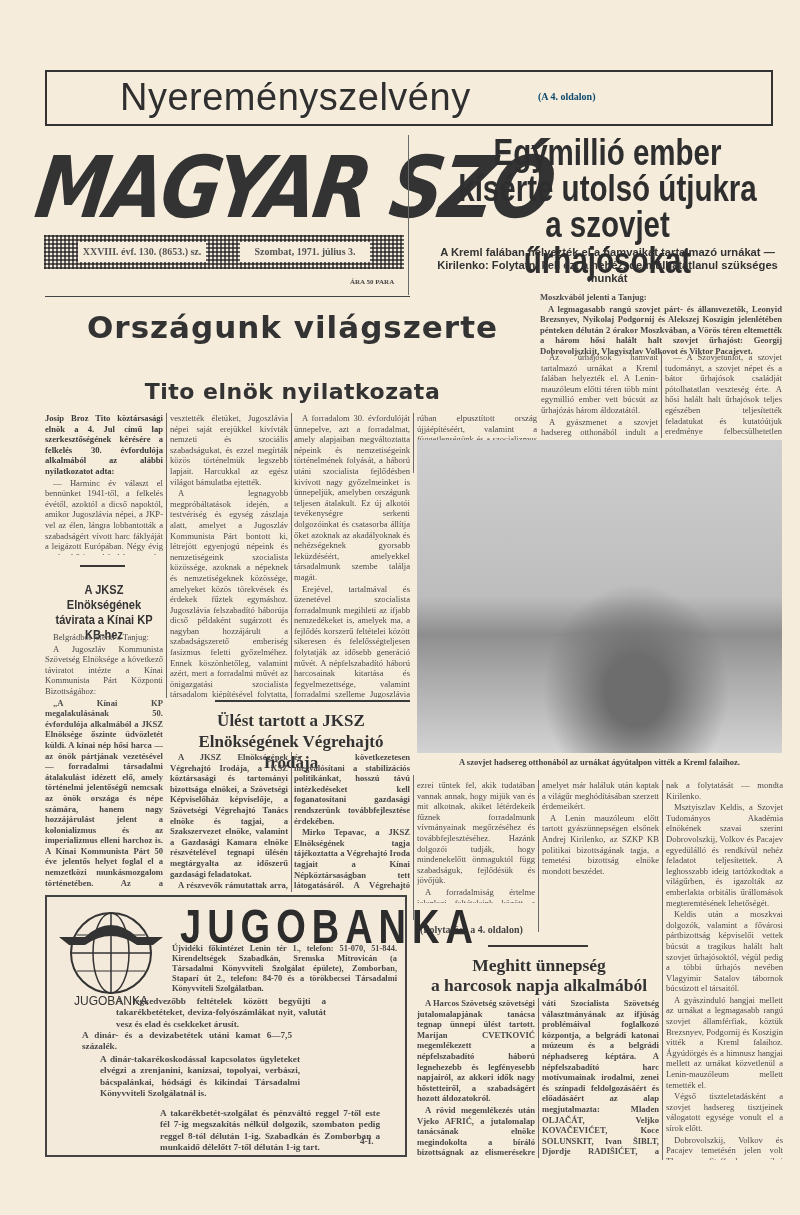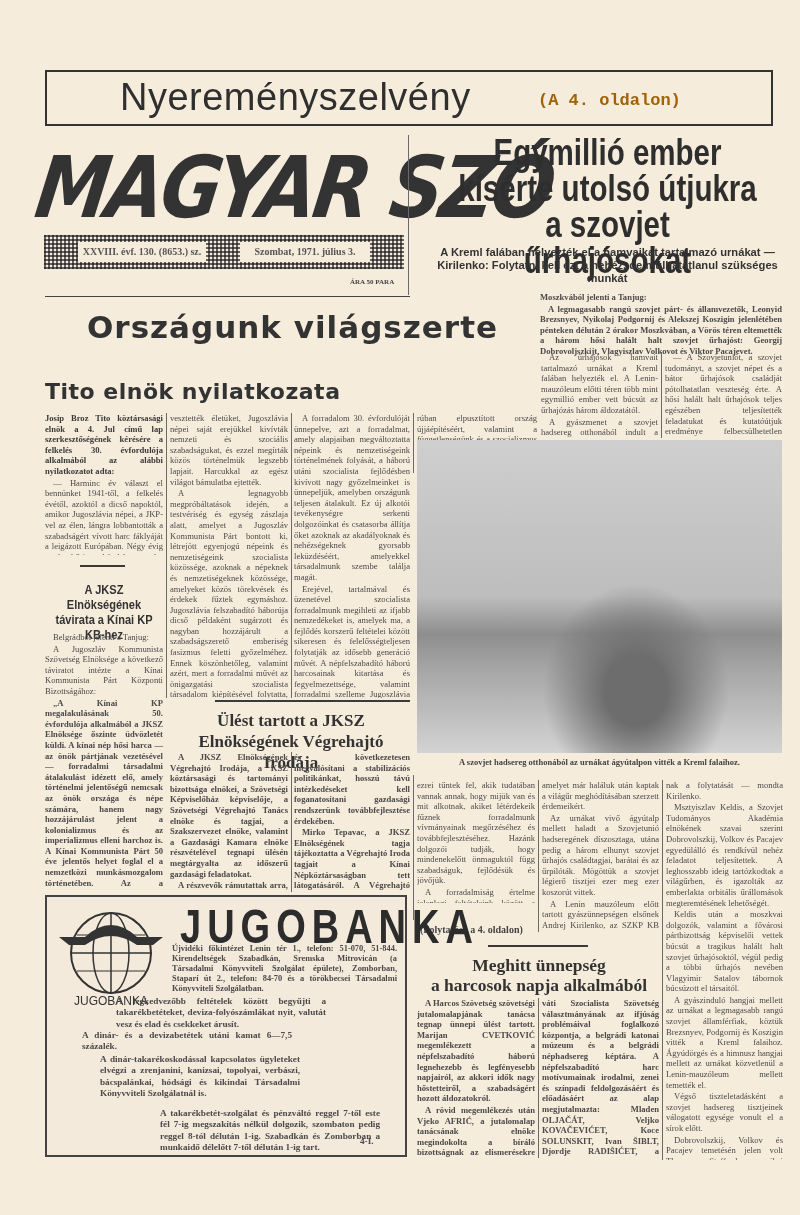--- a/index.html
+++ b/index.html
@@ -14,38 +14,38 @@
   .col p { margin:0 0 1px 0; text-indent:8px; }
   .col p.lead { font-weight:bold; text-indent:0; color:#3a3a3a; }
   .col p.noind { text-indent:0; }
   .vline { position:absolute; width:1px; background:#6a6a6a; }
   .hline { position:absolute; height:1px; background:#555; }
   .thick { position:absolute; height:3px; background:#3a3a3a; }
 
   
   #banner { left:45px; top:70px; width:728px; height:56px; border:2px solid #333; box-sizing:border-box; }
   #banner-title { left:120px; top:76px; font-family:"Liberation Sans", sans-serif; font-size:38px; color:#2f2f2f; letter-spacing:0.5px; }
-  #banner-sub { left:538px; top:91px; font-family:Liberation Mono, monospace; font-weight:bold; font-size:17px; color:#a16207; }
+  #banner-sub { left:538px; top:91px; font-family:Liberation Serif, serif; font-weight:bold; font-size:10px; color:#0c4a6e; }
 
   
   #masthead { left:44px; top:138px; width:370px; height:100px; font-family:"DejaVu Sans", sans-serif; font-weight:bold; font-style:italic; font-size:74px; letter-spacing:-3px; color:#333; transform:skewX(-8deg) scaleY(1.15); transform-origin:left top; white-space:nowrap; }
   #dotbar { left:44px; top:235px; width:360px; height:34px; background:
       repeating-linear-gradient(90deg,#555 0 2px,transparent 2px 4px),
       repeating-linear-gradient(0deg,#555 0 2px,transparent 2px 4px);
     background-blend-mode:multiply; opacity:0.9; }
   .dotbox { position:absolute; background:#f6ecdc; height:20px; top:242px; font-family:"Liberation Serif", serif; font-weight:bold; font-size:10px; line-height:20px; text-align:center; color:#555; }
   #ara { left:350px; top:278px; font-size:7px; font-weight:bold; font-family:"Liberation Serif", serif; color:#444; }
 
   
   #space-h { left:425px; top:135px; width:365px; font-family:"Liberation Sans", sans-serif; font-weight:bold; font-size:36px; line-height:36px; text-align:center; color:#2e2e2e; transform:scaleX(0.82); transform-origin:center top; }
   #space-sub { left:425px; top:246px; width:365px; font-family:"Liberation Sans", sans-serif; font-weight:bold; font-size:11.2px; line-height:13px; text-align:center; color:#333; }
 
   
   #tito-h { left:45px; top:310px; width:495px; font-family:"DejaVu Sans", sans-serif; font-weight:bold; font-size:31px; line-height:34px; text-align:center; color:#333; letter-spacing:1px; }
-  #tito-sub { left:45px; top:380px; width:495px; font-family:"DejaVu Sans", sans-serif; font-weight:bold; font-size:22px; line-height:24px; color:#333; letter-spacing:0.5px; }
+  #tito-sub { left:45px; top:380px; width:495px; font-family:"DejaVu Sans", sans-serif; font-weight:bold; font-size:22px; line-height:24px; text-align:center; color:#333; letter-spacing:0.5px; }
 
   .subhead { position:absolute; font-family:"Liberation Sans", sans-serif; font-weight:bold; text-align:center; color:#333; }
   .shead-serif { position:absolute; font-family:"Liberation Serif", serif; font-weight:bold; text-align:center; color:#333; }
 
   
   #photo { left:417px; top:440px; width:365px; height:313px;
     background:
       radial-gradient(ellipse at 60% 80%, #6d6d6d 0 10%, transparent 30%),
       linear-gradient(180deg,#cfcfcf 0%,#bdbdbd 50%,#8e8e8e 62%,#a9a9a9 75%,#d3d3d3 100%);
     filter:grayscale(1); }
@@ -140,21 +140,20 @@
 
 <div class="vline" style="left:413px;top:775px;height:145px;"></div>
 <div class="col" style="left:417px;top:780px;width:118px;height:123px;">
   <p class="noind">ezrei tűntek fel, akik tudatában vannak annak, hogy mijük van és mit alkotnak, akiket létérdekeik fűznek forradalmunk vívmányainak megőrzéséhez és továbbfejlesztéséhez. Hazánk dolgozói tudják, hogy mindenekelőtt önmaguktól függ szabadságuk, fejlődésük és jövőjük.</p>
   <p>A forradalmiság értelme jelenlegi feltételeink között a demokratikus önigazgatási szocialista viszonyok továbbfejlesztéséért folyó küzdelemben van, a testvériség</p>
 </div>
 <div class="abs serif" style="left:420px;top:924px;font-size:10px;font-weight:bold;color:#444;">(Folytatása a 4. oldalon)</div>
 <div class="vline" style="left:538px;top:780px;height:152px;"></div>
 <div class="col" style="left:542px;top:780px;width:117px;height:152px;">
   <p class="noind">amelyet már haláluk után kaptak a világűr meghódításában szerzett érdemeikért.</p>
-  <p>Az urnákat vivő ágyútalp mellett haladt a Szovjetunió hadseregének díszosztaga, utána pedig a három elhunyt szovjet űrhajós családtagjai, barátai és az űrpilóták. Mögöttük a szovjet légierő tisztjei ezer meg ezer koszorút vittek.</p>
   <p>A Lenin mauzóleum előtt tartott gyászünnepségen elsőnek Andrej Kirilenko, az SZKP KB politikai bizottságának tagja, a temetési bizottság elnöke mondott beszédet.</p>
 </div>
 <div class="vline" style="left:662px;top:780px;height:380px;"></div>
 <div class="col" style="left:666px;top:780px;width:117px;height:380px;">
   <p class="noind">nak a folytatását — mondta Kirilenko.</p>
   <p>Msztyiszlav Keldis, a Szovjet Tudományos Akadémia elnökének szavai szerint Dobrovolszkij, Volkov és Pacajev egyedülálló és rendkívül nehéz feladatot teljesítettek. A leghosszabb ideig tartózkodtak a világűrben, és igazolták az emberlakta orbitális űrállomások megteremtésének lehetőségét.</p>
   <p>Keldis után a moszkvai dolgozók, valamint a fővárosi pártbizottság képviselői vettek búcsút a tragikus halált halt szovjet űrhajósoktól, végül pedig a többi űrhajós nevében Vlagyimir Satalov tábornok búcsúzott el társaitól.</p>
   <p>A gyászinduló hangjai mellett az urnákat a legmagasabb rangú szovjet államférfiak, köztük Brezsnyev, Podgornij és Koszigin vitték a Kreml falaihoz. Ágyúdörgés és a himnusz hangjai mellett az urnákat közvetlenül a Lenin-mauzóleum mellett temették el.</p>
   <p>Végső tiszteletadásként a szovjet hadsereg tisztjeinek válogatott egysége vonult el a sírok előtt.</p>
   <p>Dobrovolszkij, Volkov és Pacajev temetésén jelen volt Thomas Stafford amerikai űrhajós is, aki Nixon elnök megbízásából pénteken érkezett Moszkvába. Stafford is díszőrséget állt a szovjet űrhajósok ravatalánál és részvétét nyilvánította szovjet űrhajós társai gyászoló családtagjainak.</p>

